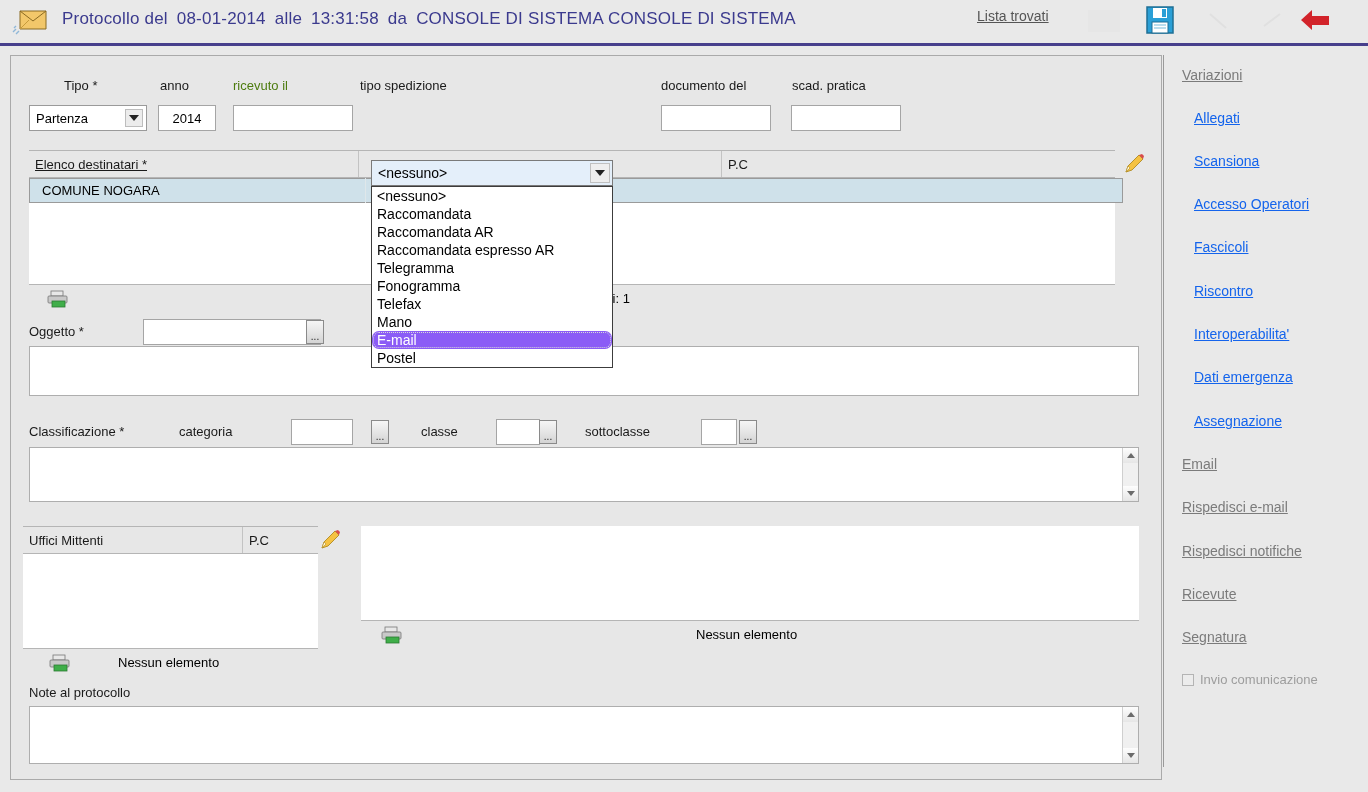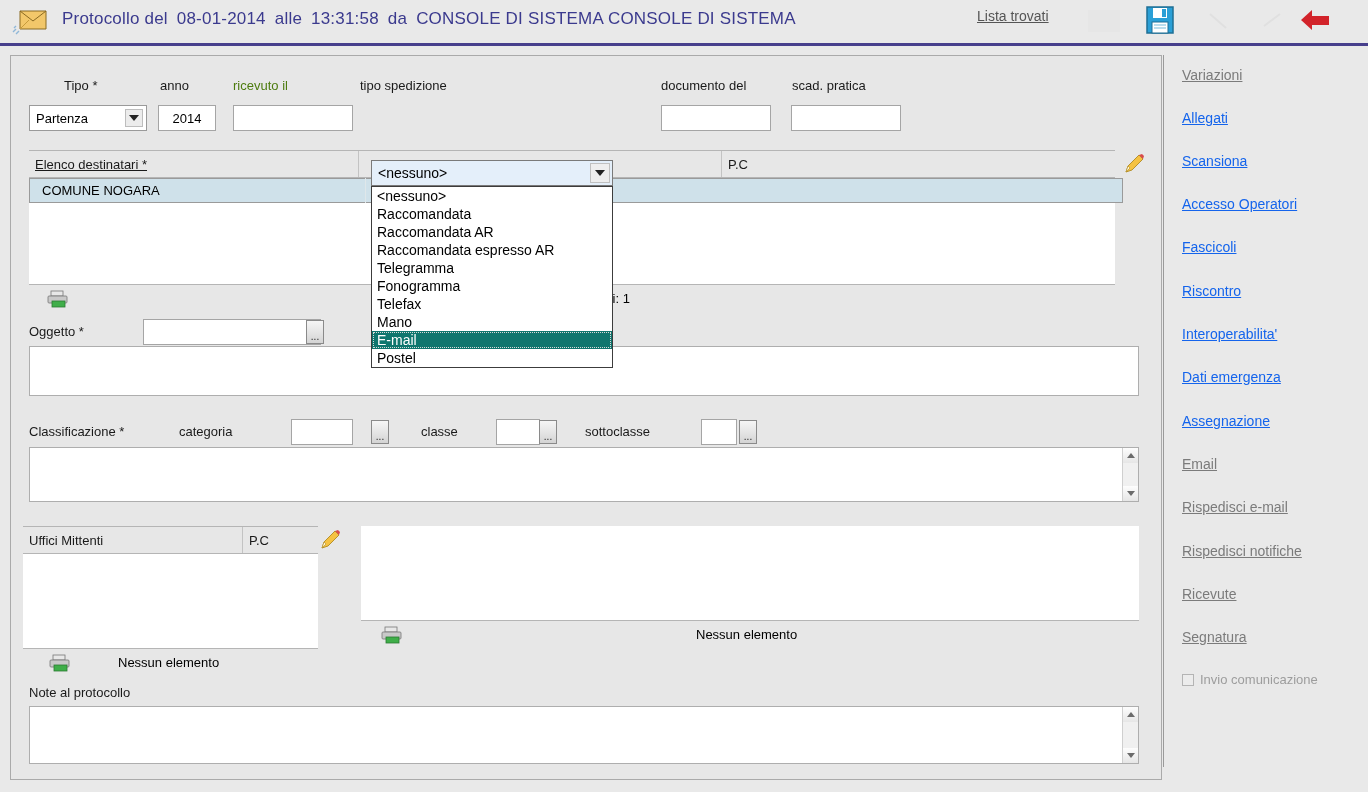--- a/index.html
+++ b/index.html
@@ -97,22 +97,23 @@
   .combo-list {
     position: absolute; left: 360px; top: 130px; width: 242px;
     background: #fff; border: 1px solid #3c3c3c; z-index: 50;
     padding: 0; margin: 0;
   }
   .combo-opt {
     height: 18px; line-height: 18px; padding-left: 5px;
     font-size: 14px; white-space: nowrap; color: #000;
   }
   .combo-opt.selected {
-    background: #0f766e; color: #fff; outline: 1px dotted #d9d9d9;
+    background: #8b5cf6; color: #fff; outline: 1px dotted #d9d9d9;
     outline-offset: -2px;
+    border-radius: 7px;
   }
 
   
   .tbl-wrap { position: absolute; }
   .tbl-head {
     display: flex; background: #e7e7e7; height: 28px;
     border-bottom: 1px solid #b5b5b5; border-top: 1px solid #b5b5b5;
   }
   .th {
     font-size: 13px; line-height: 27px; padding: 0 6px;
@@ -161,21 +162,21 @@
 
   
   .pencil { position: absolute; width: 22px; height: 22px; }
   .printer { position: absolute; width: 22px; height: 18px; }
 
   
   .side-link {
     position: absolute; left: 14px; font-size: 14px;
     text-decoration: underline; white-space: nowrap; cursor: pointer;
   }
-  .side-link.on { color: #1464ec; }
+  .side-link.on { color: #1464ec; margin-left: 12px; }
   .side-link.off { color: #7b7b7b; cursor: default; }
   .side-check {
     position: absolute; left: 14px; top: 617px; font-size: 13px; color: #9d9d9d;
     display: flex; align-items: center; gap: 6px;
   }
   .side-check .box {
     width: 12px; height: 12px; border: 1px solid #b4b4b4; background: #ececec;
   }
 </style>
 </head>

